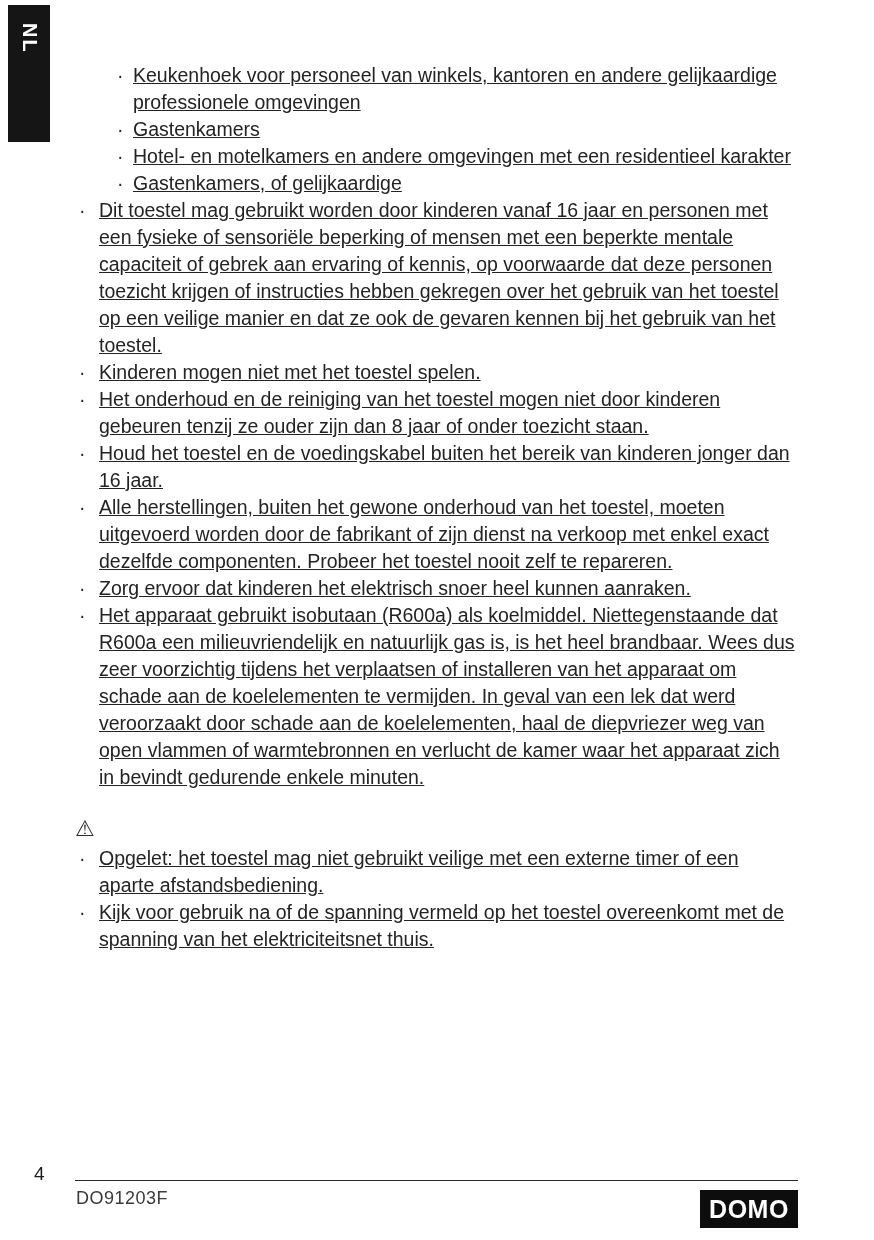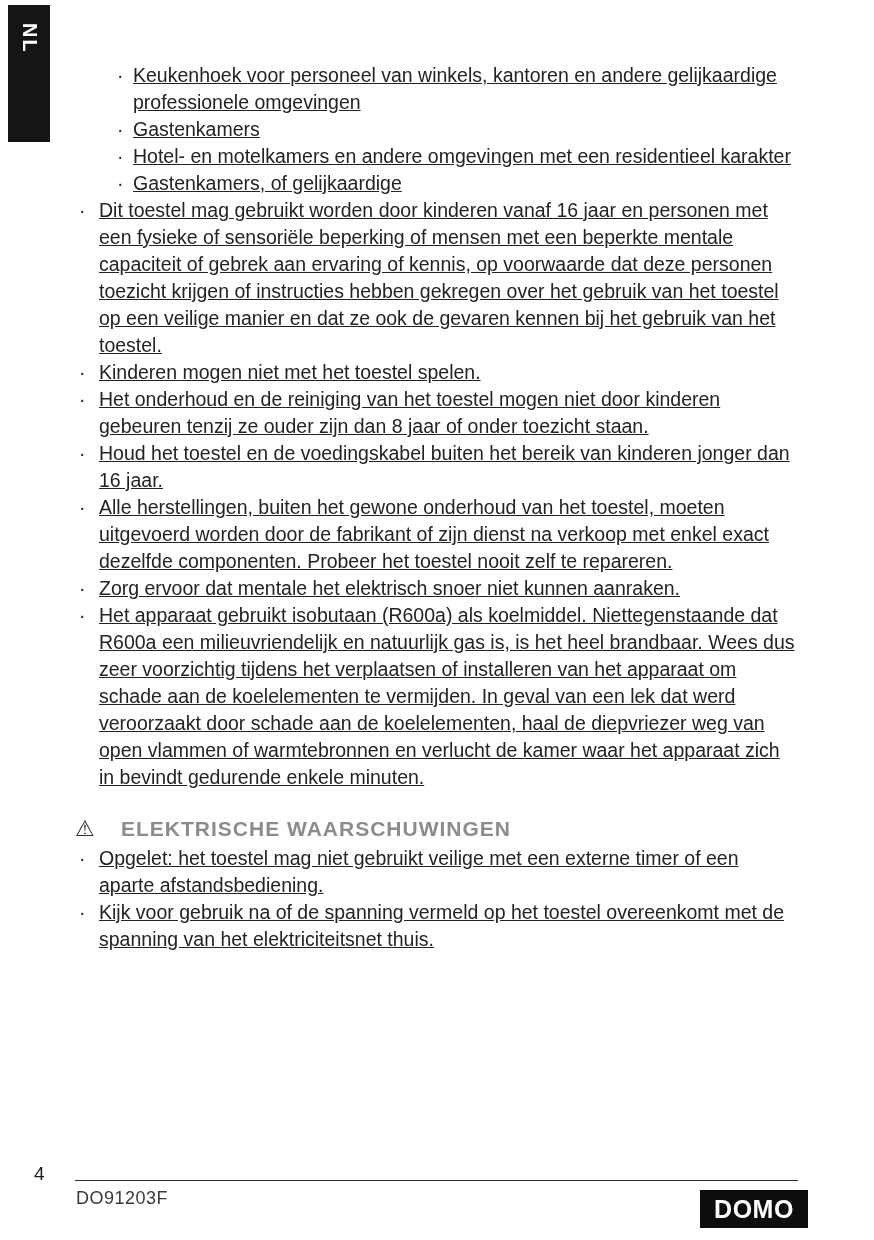--- a/index.html
+++ b/index.html
@@ -99,21 +99,21 @@
     left: 76px;
     top: 1188px;
     font-size: 18px;
     letter-spacing: 0.5px;
     color: #3a3a3a;
   }
   .brand-logo {
     position: absolute;
     left: 700px;
     top: 1190px;
-    width: 108px;
+    width: 98px;
     height: 38px;
     background: #0d0d0d;
     display: flex;
     align-items: center;
     justify-content: center;
   }
   .brand-logo span {
     color: #ffffff;
     font-weight: bold;
     font-size: 25px;
@@ -166,31 +166,30 @@
       <div class="li">
         <span class="marker">·</span>
         <span class="txt">Houd het toestel en de voedingskabel buiten het bereik van kinderen jonger dan 16 jaar.</span>
       </div>
       <div class="li">
         <span class="marker">·</span>
         <span class="txt">Alle herstellingen, buiten het gewone onderhoud van het toestel, moeten uitgevoerd worden door de fabrikant of zijn dienst na verkoop met enkel exact dezelfde componenten. Probeer het toestel nooit zelf te repareren.</span>
       </div>
       <div class="li">
         <span class="marker">·</span>
-        <span class="txt">Zorg ervoor dat mentale het elektrisch snoer niet kunnen aanraken.</span>
+        <span class="txt">Zorg ervoor dat kinderen het elektrisch snoer heel kunnen aanraken.</span>
       </div>
       <div class="li">
         <span class="marker">·</span>
         <span class="txt">Het apparaat gebruikt isobutaan (R600a) als koelmiddel. Niettegenstaande dat R600a een milieuvriendelijk en natuurlijk gas is, is het heel brandbaar. Wees dus zeer voorzichtig tijdens het verplaatsen of installeren van het apparaat om schade aan de koelelementen te vermijden. In geval van een lek dat werd veroorzaakt door schade aan de koelelementen, haal de diepvriezer weg van open vlammen of warmtebronnen en verlucht de kamer waar het apparaat zich in bevindt gedurende enkele minuten.</span>
       </div>
     </div>
 
     <div class="section-heading">
       <span class="warning-icon">⚠</span>
-      <span class="section-title">ELEKTRISCHE WAARSCHUWINGEN</span>
     </div>
 
     <div class="sectionlist">
       <div class="li">
         <span class="marker">·</span>
         <span class="txt">Opgelet: het toestel mag niet gebruikt veilige met een externe timer of een aparte afstandsbediening.</span>
       </div>
       <div class="li">
         <span class="marker">·</span>
         <span class="txt">Kijk voor gebruik na of de spanning vermeld op het toestel overeenkomt met de spanning van het elektriciteitsnet thuis.</span>

